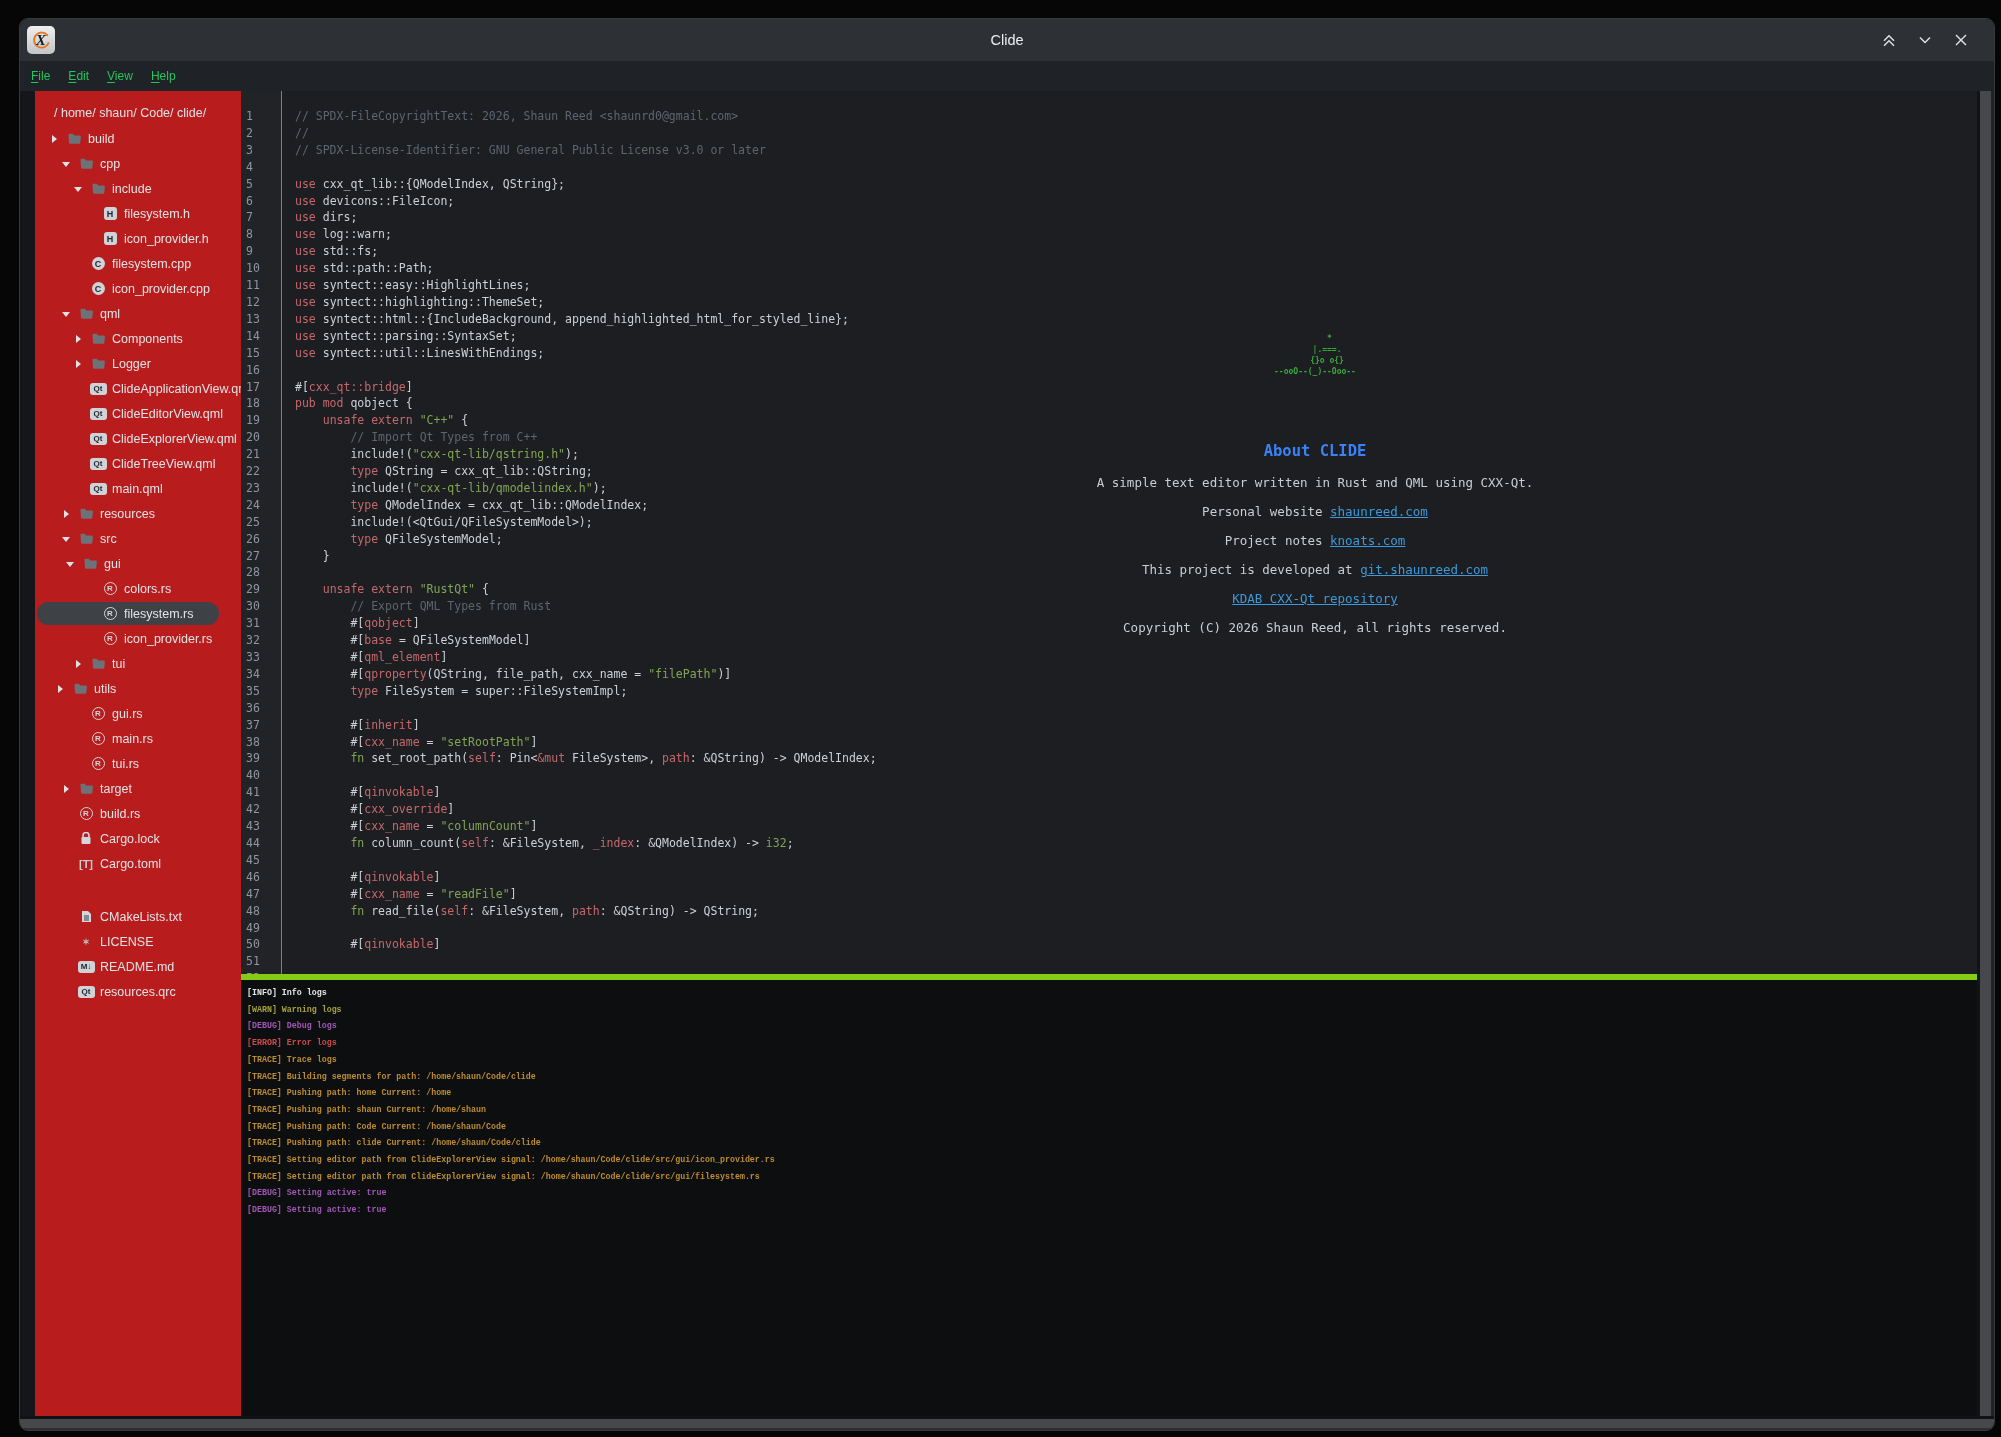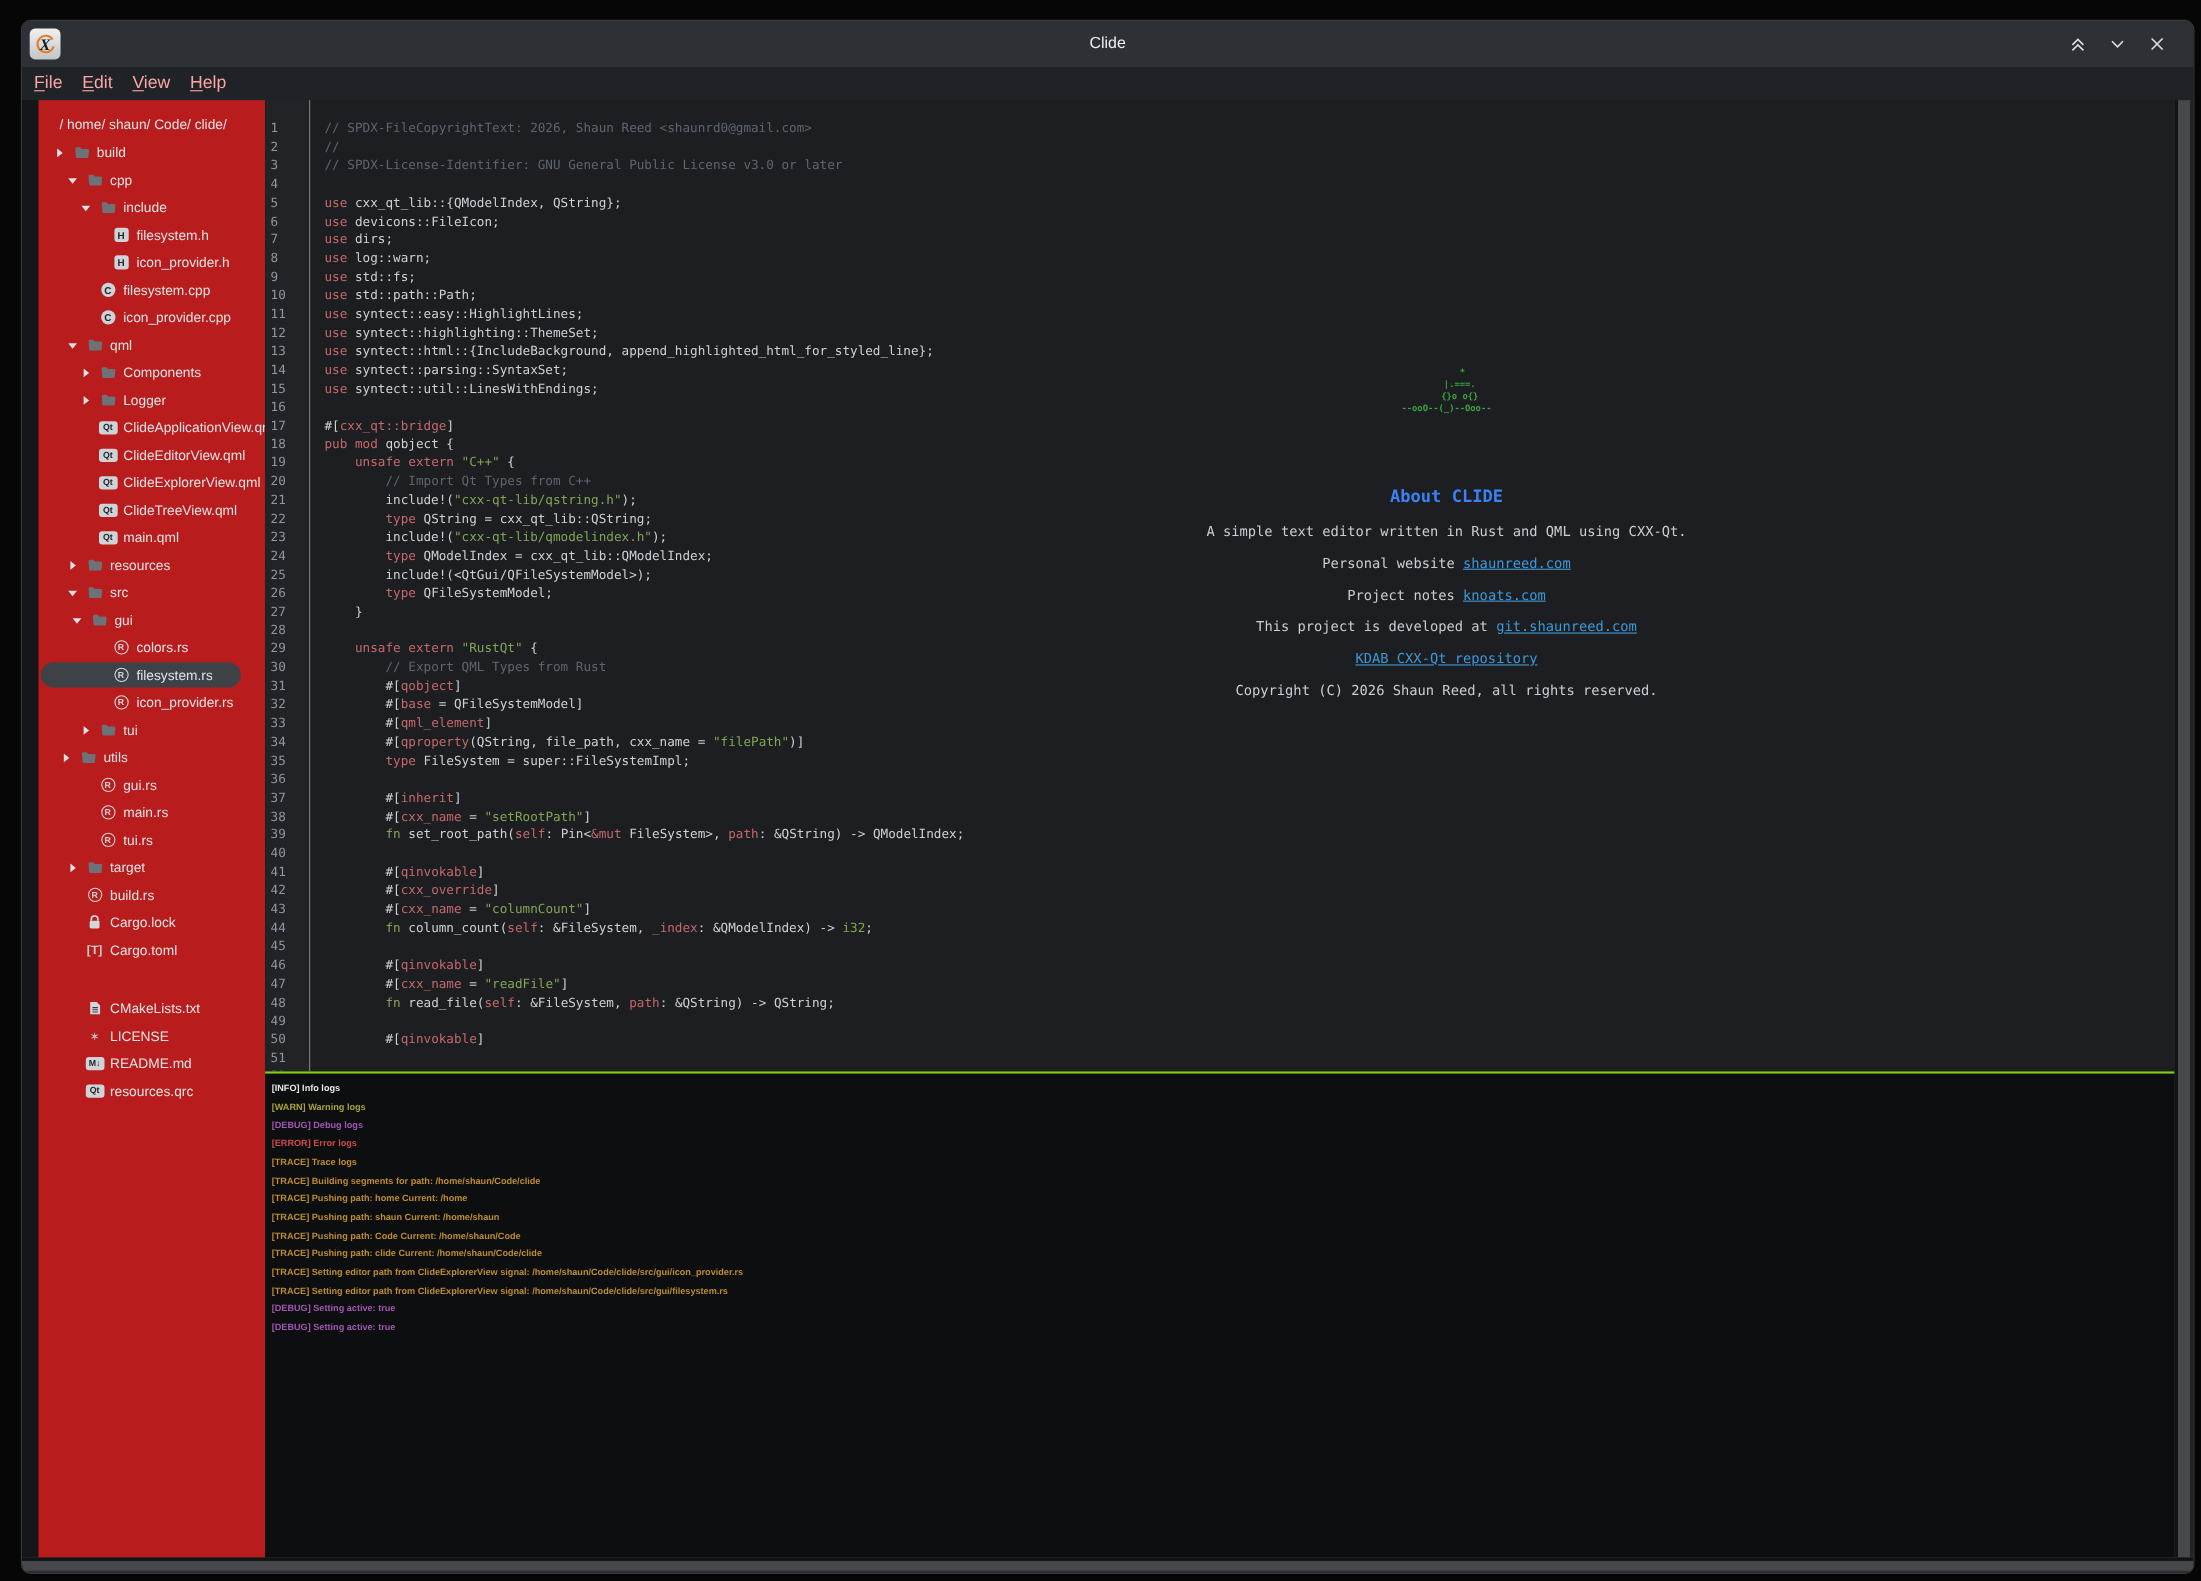--- a/index.html
+++ b/index.html
@@ -9,21 +9,21 @@
     border:1px solid #36393c;border-radius:9px;overflow:hidden;display:flex;flex-direction:column;}
   
   .titlebar{height:42px;background:#2d3136;position:relative;display:flex;align-items:center;flex:0 0 auto;}
   .app-icon{width:28px;height:28px;margin-left:7px;border-radius:5px;
     background:linear-gradient(#f0f0f0,#c2c4c6);display:flex;align-items:center;justify-content:center;}
   .title-text{position:absolute;left:0;right:0;text-align:center;color:#eceef0;font-size:14.5px;}
   .controls{margin-left:auto;display:flex;gap:14px;padding-right:22px;align-items:center;}
   .ctl{width:22px;height:22px;display:flex;align-items:center;justify-content:center;cursor:default;}
   
   .menubar{height:30px;background:#1f2226;display:flex;align-items:center;padding-left:2px;flex:0 0 auto;}
-  .menu-item{color:#fca5a5;font-size:16px;padding:5px 9px;}
+  .menu-item{color:#22c55e;font-size:12px;padding:5px 9px;}
   .menu-item u{text-underline-offset:2px;}
   
   .main{flex:1 1 auto;display:flex;min-height:0;}
   .left-margin{width:15px;background:#151619;flex:0 0 auto;}
   .sidebar{width:206px;background:#b91c1c;flex:0 0 auto;padding-top:10px;overflow:hidden;}
   .tree-header{height:25px;line-height:25px;color:#dfe2e5;font-size:12.5px;padding-left:19px;white-space:nowrap;}
   .tree-row{height:25px;display:flex;align-items:center;position:relative;z-index:0;white-space:nowrap;}
   .tree-row.selected::before{content:"";position:absolute;left:2px;right:22px;top:1px;bottom:1px;
     background:#3e4247;border-radius:12px;z-index:-1;}
   .tree-label{color:#e0e3e6;font-size:12.5px;margin-left:5px;overflow:hidden;}
@@ -50,22 +50,22 @@
   .tok-att{color:#c4686c;} .tok-fn{color:#82a554;} .tok-typ{color:#82a554;} .tok-pl{color:#ccd1d6;}
   
   .about{position:absolute;left:823px;top:242px;width:420px;text-align:center;}
   .ascii-art{font-family:"DejaVu Sans Mono",monospace;font-size:8px;line-height:11px;font-weight:bold;
     color:#3aa83e;white-space:pre;margin:0;}
   .about-title{position:absolute;left:0;right:0;top:110px;color:#3b82f6;font-size:15.5px;font-weight:bold;}
   .about-lines{position:absolute;left:-40px;right:-40px;top:135px;}
   .about-line{line-height:29px;color:#c9ced3;font-size:12.5px;white-space:nowrap;}
   .about-line a{color:#3d99d9;text-decoration:underline;}
   
-  .log-panel{flex:1 1 auto;background:#0d0e10;border-top:2px solid #84cc16;overflow:hidden;
-    padding:5px 0 0 6px;font-family:Liberation Sans, sans-serif;font-size:8.3px;font-weight:bold;
+  .log-panel{flex:1 1 auto;background:#0d0e10;border-top:6px solid #84cc16;overflow:hidden;
+    padding:5px 0 0 6px;font-family:Liberation Mono, monospace;font-size:8.3px;font-weight:bold;
     line-height:16.7px;}
   .log-line{white-space:pre;}
   .lv-info{color:#e4e6e8;} .lv-warn{color:#a9a23b;} .lv-debug{color:#a257b5;}
   .lv-error{color:#cd4b4b;} .lv-trace{color:#bd8c2f;}
   
   .v-strip{width:17px;flex:0 0 auto;background:#46484b;border-left:3px solid #121315;border-right:3px solid #202225;}
   .h-strip{height:14px;flex:0 0 auto;background:#46484b;border-top:3px solid #121315;border-bottom:2px solid #2c2e31;}
   svg{display:block;}
 </style>
 </head>

